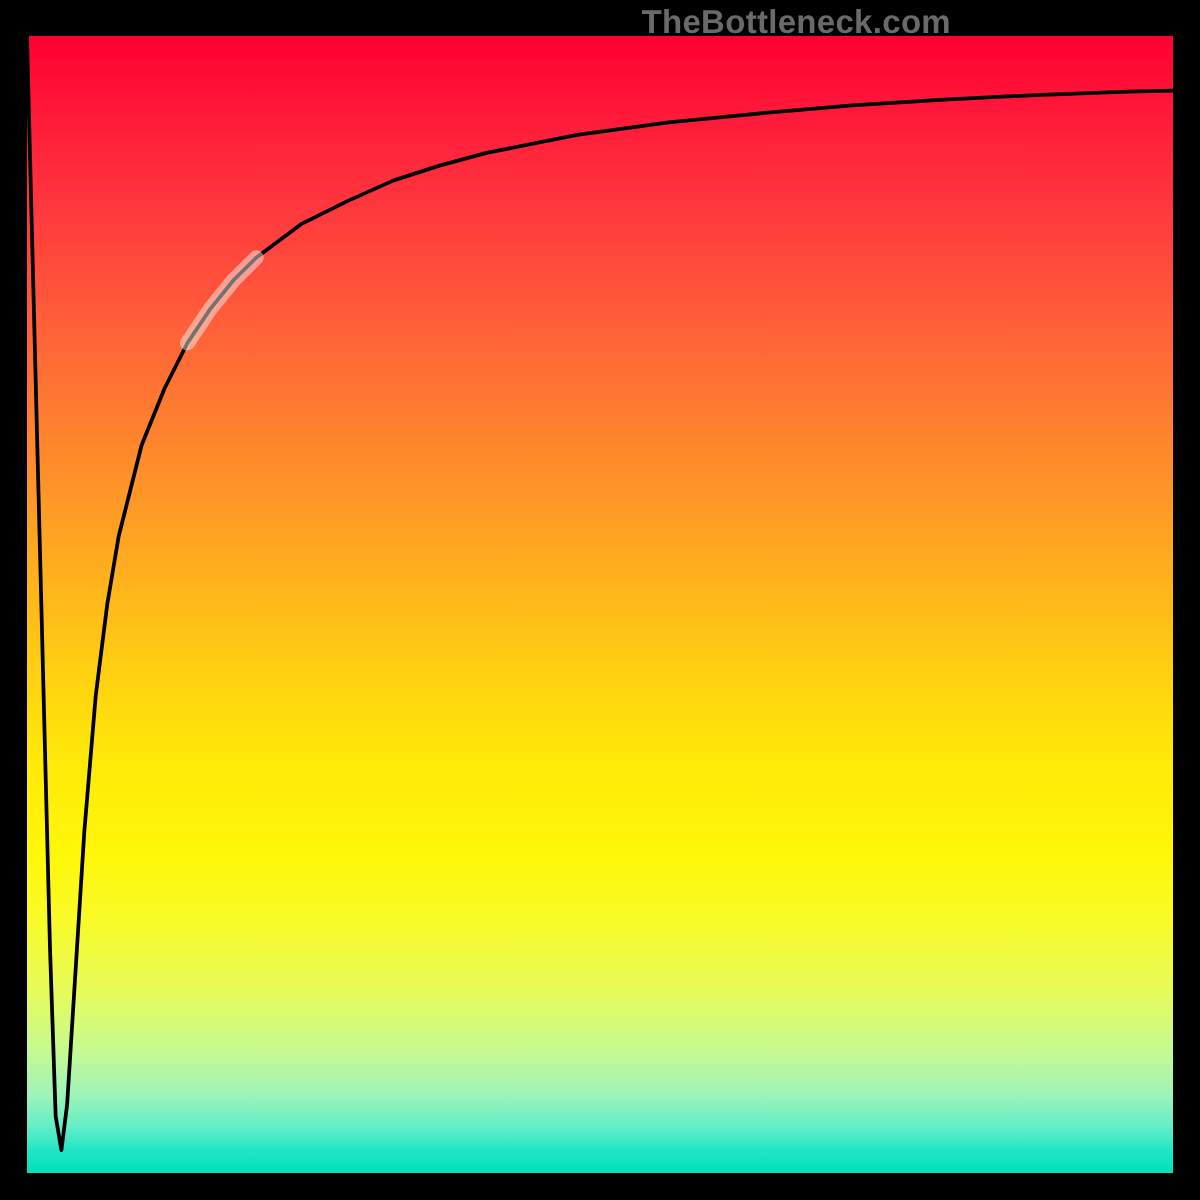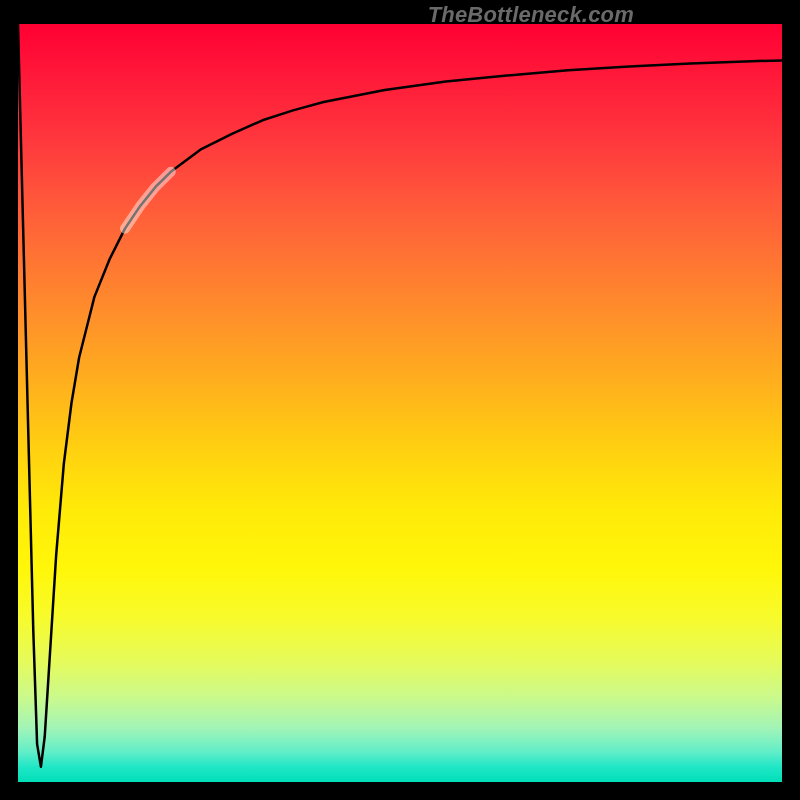--- a/index.html
+++ b/index.html
@@ -8,21 +8,20 @@
     width: 800px;
     height: 800px;
     background: #000;
     font-family: Arial, Helvetica, sans-serif;
     overflow: hidden;
   }
   .wrap {
     position: relative;
     width: 644px;
     height: 800px;
-    font-style: italic;
   }
   .attribution {
     position: absolute;
     top: 2px;
     right: 10px;
     font-size: 22px;
     font-weight: 600;
     color: #6a6a6a;
     letter-spacing: 0.2px;
     z-index: 10;

